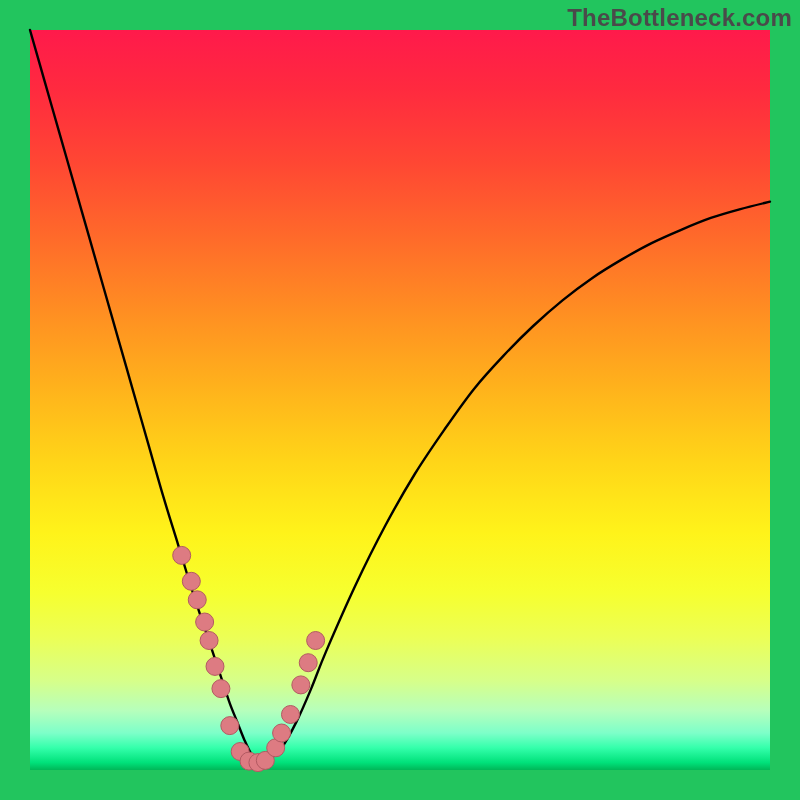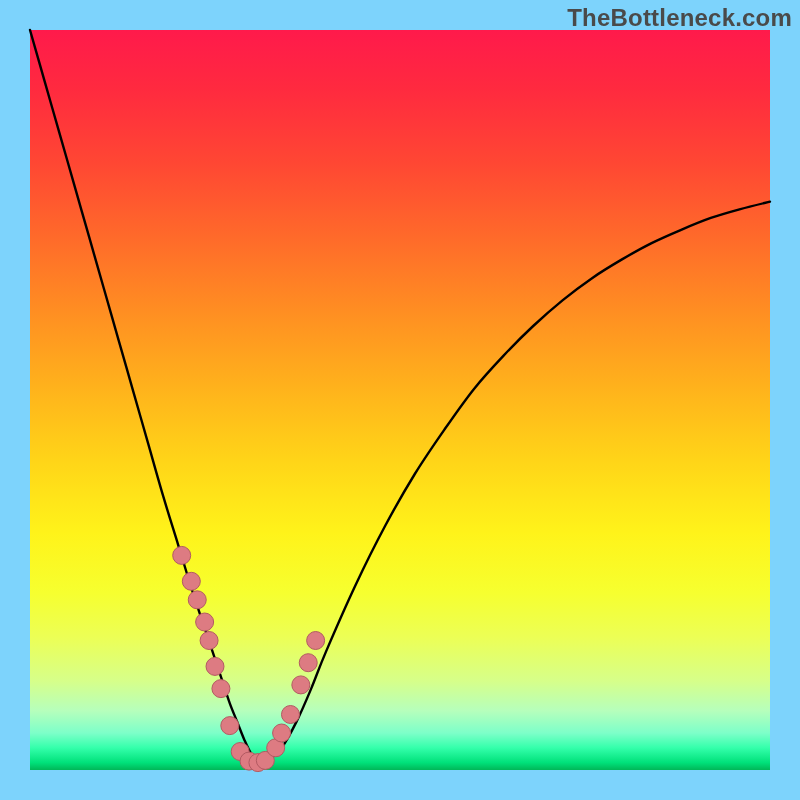--- a/index.html
+++ b/index.html
@@ -8,21 +8,21 @@
     width: 800px;
     height: 800px;
     overflow: hidden;
     background: #000;
     font-family: Arial, Helvetica, sans-serif;
   }
   .stage {
     position: relative;
     width: 800px;
     height: 800px;
-    background: #7dd3fc;
+    background: #22c55e;
   }
   .plot {
     position: absolute;
     left: 30px;
     top: 30px;
     width: 740px;
     height: 740px;
     background: linear-gradient(to bottom,
       #ff1a4b 0%,
       #ff2a3f 8%,

